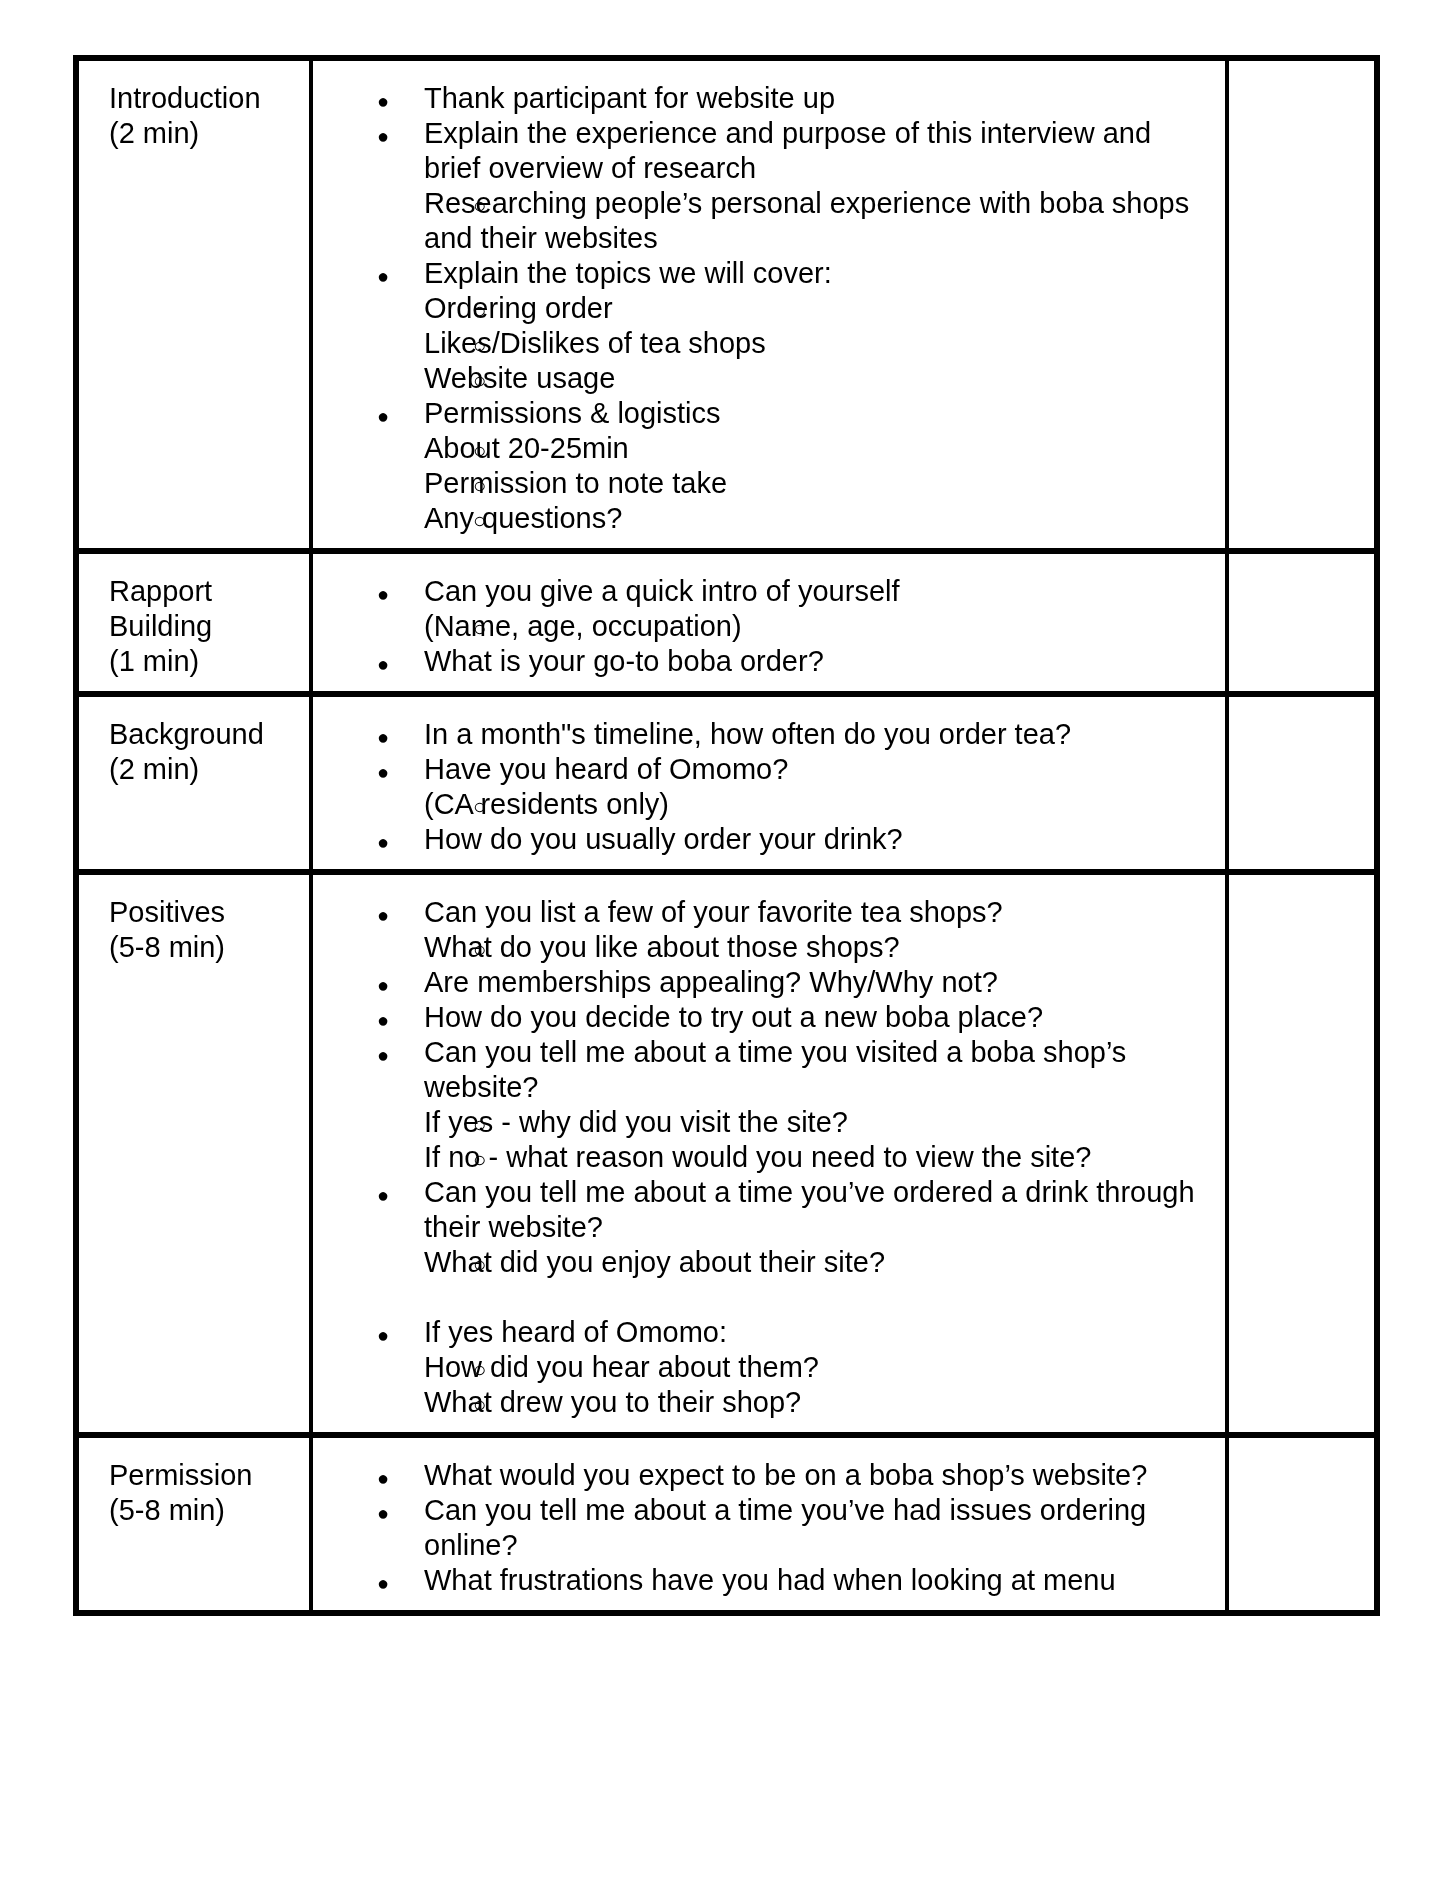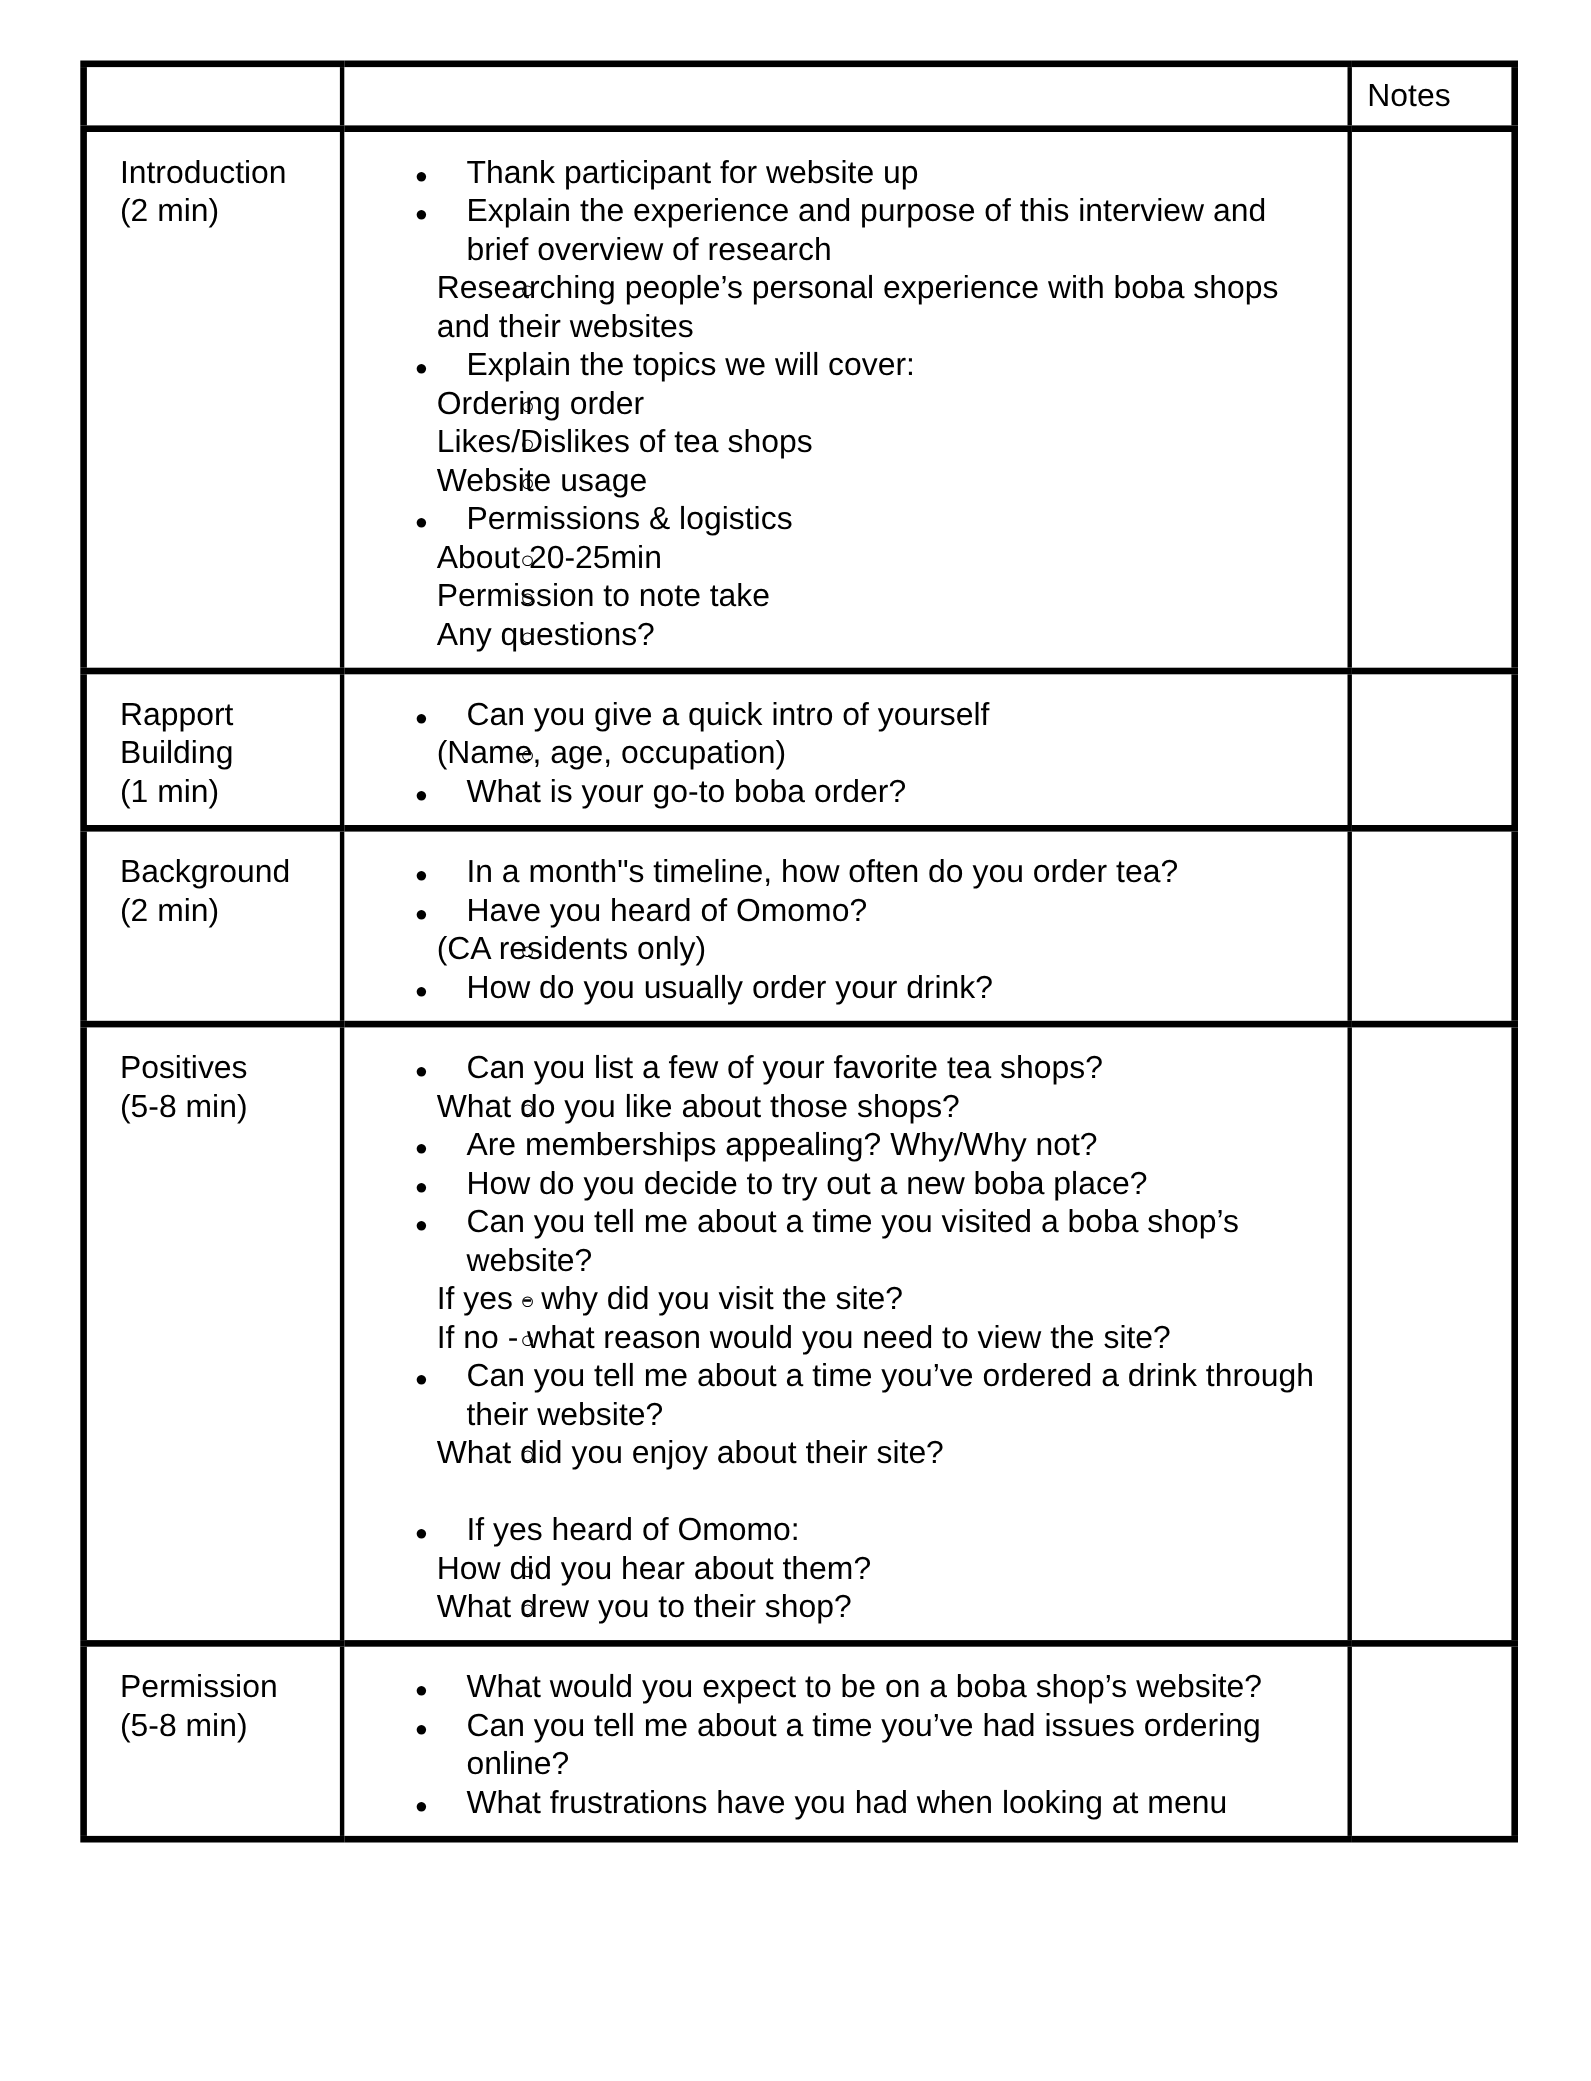--- a/index.html
+++ b/index.html
@@ -24,43 +24,38 @@
     vertical-align:top;padding:0;
   }
   tr.header-row td{height:35px;padding:9px 14px;}
   td.section-cell{padding:20px 10px 12px 14px;}
   td.content-cell{padding:20px 10px 12px 0;}
   td.notes-cell{padding:0;}
   .section-title,.section-duration{display:block;margin-left:16px;}
   ul.bullet-list{margin:0;padding:0;list-style:none;}
   li{position:relative;margin:0;padding:0;}
   li.l1{padding-left:111px;}
-  li.l2{padding-left:84px;}
+  li.l2{padding-left:111px;}
   .marker{position:absolute;top:0;left:64px;line-height:35px;}
   li.l2 .marker{left:160px;}
   li.l1 .marker::before{content:"\25CF";font-size:20px;}
   li.l2 .marker::before{content:"\25CB";font-size:22px;}
   li.spacer{height:35px;}
 </style>
 </head>
 <body>
 
 <table class="script">
   <colgroup>
       <col class="c-section">
       <col class="c-content">
       <col class="c-notes">
     </colgroup>
 
   <tbody>
-      <tr class="header-row">
-    <td></td>
-    <td></td>
-    <td><span>Notes</span></td>
-  </tr>
 
   <tr>
     <td class="section-cell">
       <span class="section-title">Introduction</span>
       <span class="section-duration">(2 min)</span>
     </td>
     <td class="content-cell">
       <ul class="bullet-list">
         <li class="l1"><span class="marker"></span><span>Thank participant for website up</span></li>
         <li class="l1"><span class="marker"></span><span>Explain the experience and purpose of this interview and brief overview of research</span></li>

